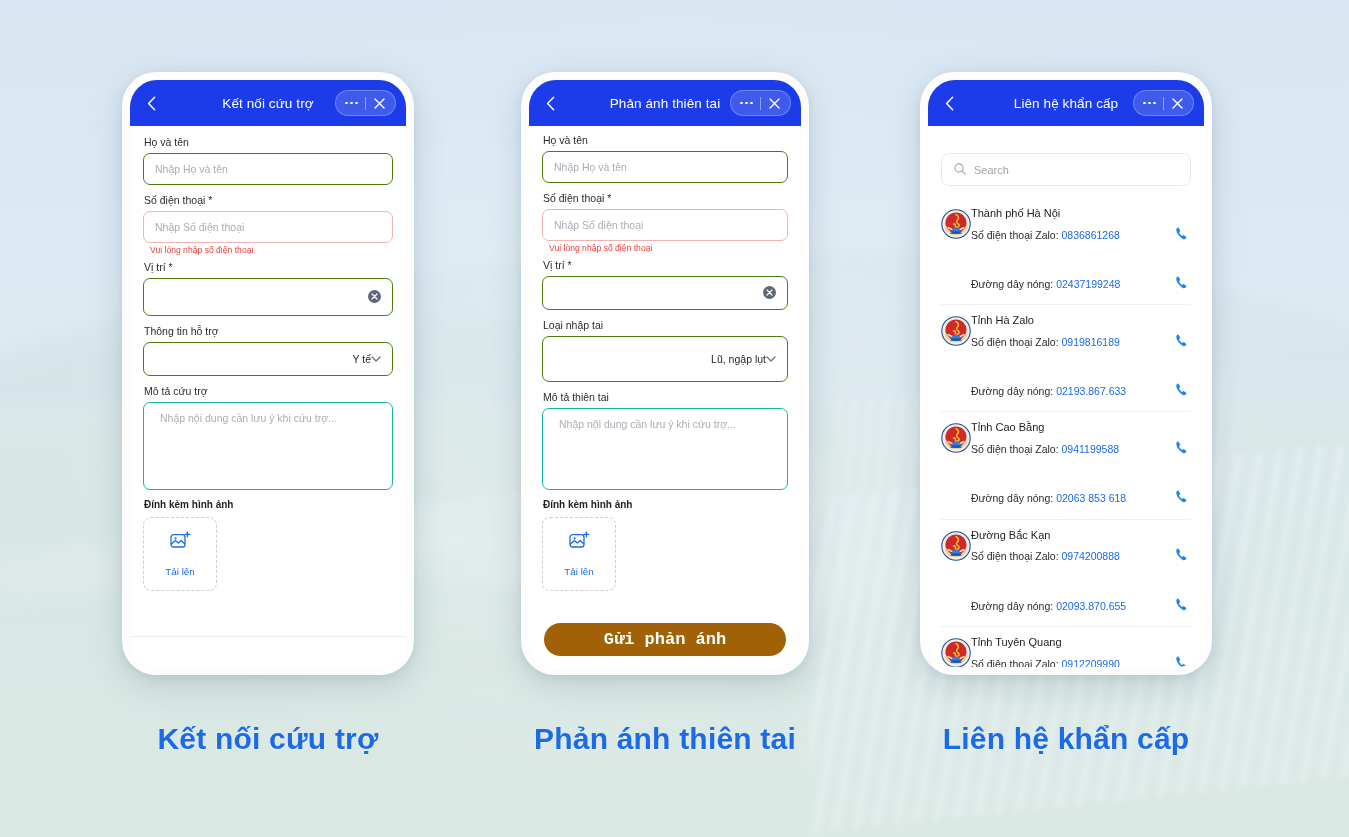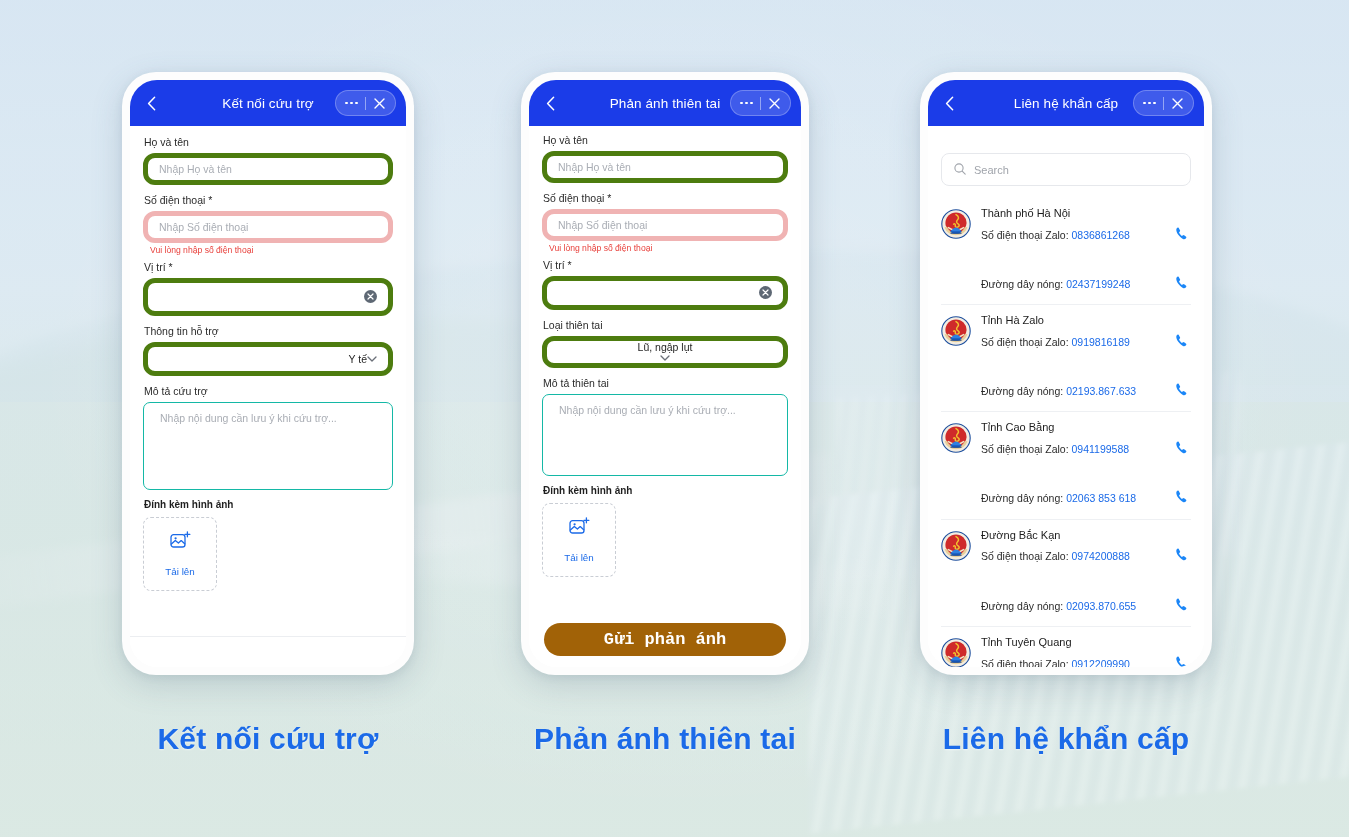--- a/index.html
+++ b/index.html
@@ -118,21 +118,21 @@
 
   
   .form-body{
     flex:1;background:#fff;overflow:hidden;
     padding:10px 13px 0 13px;box-sizing:border-box;
   }
   .fld-label{
     font-size:10.5px;color:#2b2b2b;margin:0 0 4px 1px;line-height:1.25;
   }
   .fld-box{
-    border:5px solid #4d7c0f;border-radius:12px;
+    border:1px solid #4d7c0f;border-radius:7px;
     height:32px;display:flex;align-items:center;
     padding:0 11px;box-sizing:border-box;background:#fff;
     font-size:10.5px;color:#a9adb4;
     margin-bottom:9px;
   }
   .fld-box.err{border-color:#f0b3b3;}
   .fld-val{color:#1f1f1f;}
   .err-msg{
     color:#e8413c;font-size:8.6px;margin:-7px 0 5px 7px;line-height:1.2;
   }
@@ -172,21 +172,21 @@
   }
 
   
   .contacts-body{flex:1;background:#fff;overflow:hidden;padding:16px 13px;box-sizing:border-box;}
   .search-box{
     margin:11px 0 12px 0;height:33px;border:1px solid #e6e8ec;border-radius:8px;
     display:flex;align-items:center;gap:8px;padding:0 12px;box-sizing:border-box;
   }
   .search-ph{font-size:11px;color:#a0a4ab;}
   .contact{
-    display:flex;gap:10px;padding:9px 0 10px 0;border-bottom:1px solid #eef0f3;
+    display:flex;gap:0;padding:9px 0 10px 0;border-bottom:1px solid #eef0f3;
   }
   .contact:last-child{border-bottom:0;}
   .emblem{flex:0 0 30px;width:30px;height:30px;margin-top:2px;}
   .c-main{flex:1;min-width:0;}
   .c-name{font-size:11px;color:#1c1c1c;margin-bottom:5px;line-height:1.25;}
   .c-row{
     display:flex;align-items:center;justify-content:space-between;
     font-size:10.5px;color:#2b2b2b;margin-bottom:3px;line-height:1.45;
   }
   .c-row:last-child{margin-bottom:0;margin-top:30px;}
@@ -331,22 +331,22 @@
 
       <div class="fld-label">Vị trí *</div>
       <div class="fld-box with-clear" style="height:34px;">
         <span class="clear-ico">
           <svg width="7" height="7" viewBox="0 0 7 7">
               <path d="M1 1l5 5M6 1l-5 5" stroke="#fff" stroke-width="1.2" stroke-linecap="round"></path>
             </svg>
         </span>
       </div>
 
-      <div class="fld-label">Loại thiên tai</div>
-      <div class="fld-box sel-box" style="height:32px;flex-direction:column;">
+      <div class="fld-label">Loại nhập tai</div>
+      <div class="fld-box sel-box" style="height:46px;">
         <span class="fld-val">Lũ, ngập lụt</span>
         <span class="chev">
           <svg width="10" height="6" viewBox="0 0 10 6">
               <path d="M1 1l4 4 4-4" stroke="#6a6f78" stroke-width="1.3" fill="none" stroke-linecap="round" stroke-linejoin="round"></path>
             </svg>
         </span>
       </div>
 
       <div class="fld-label">Mô tả thiên tai</div>
       <div class="ta-box" style="height:82px;">Nhập nội dung cần lưu ý khi cứu trợ...</div>

